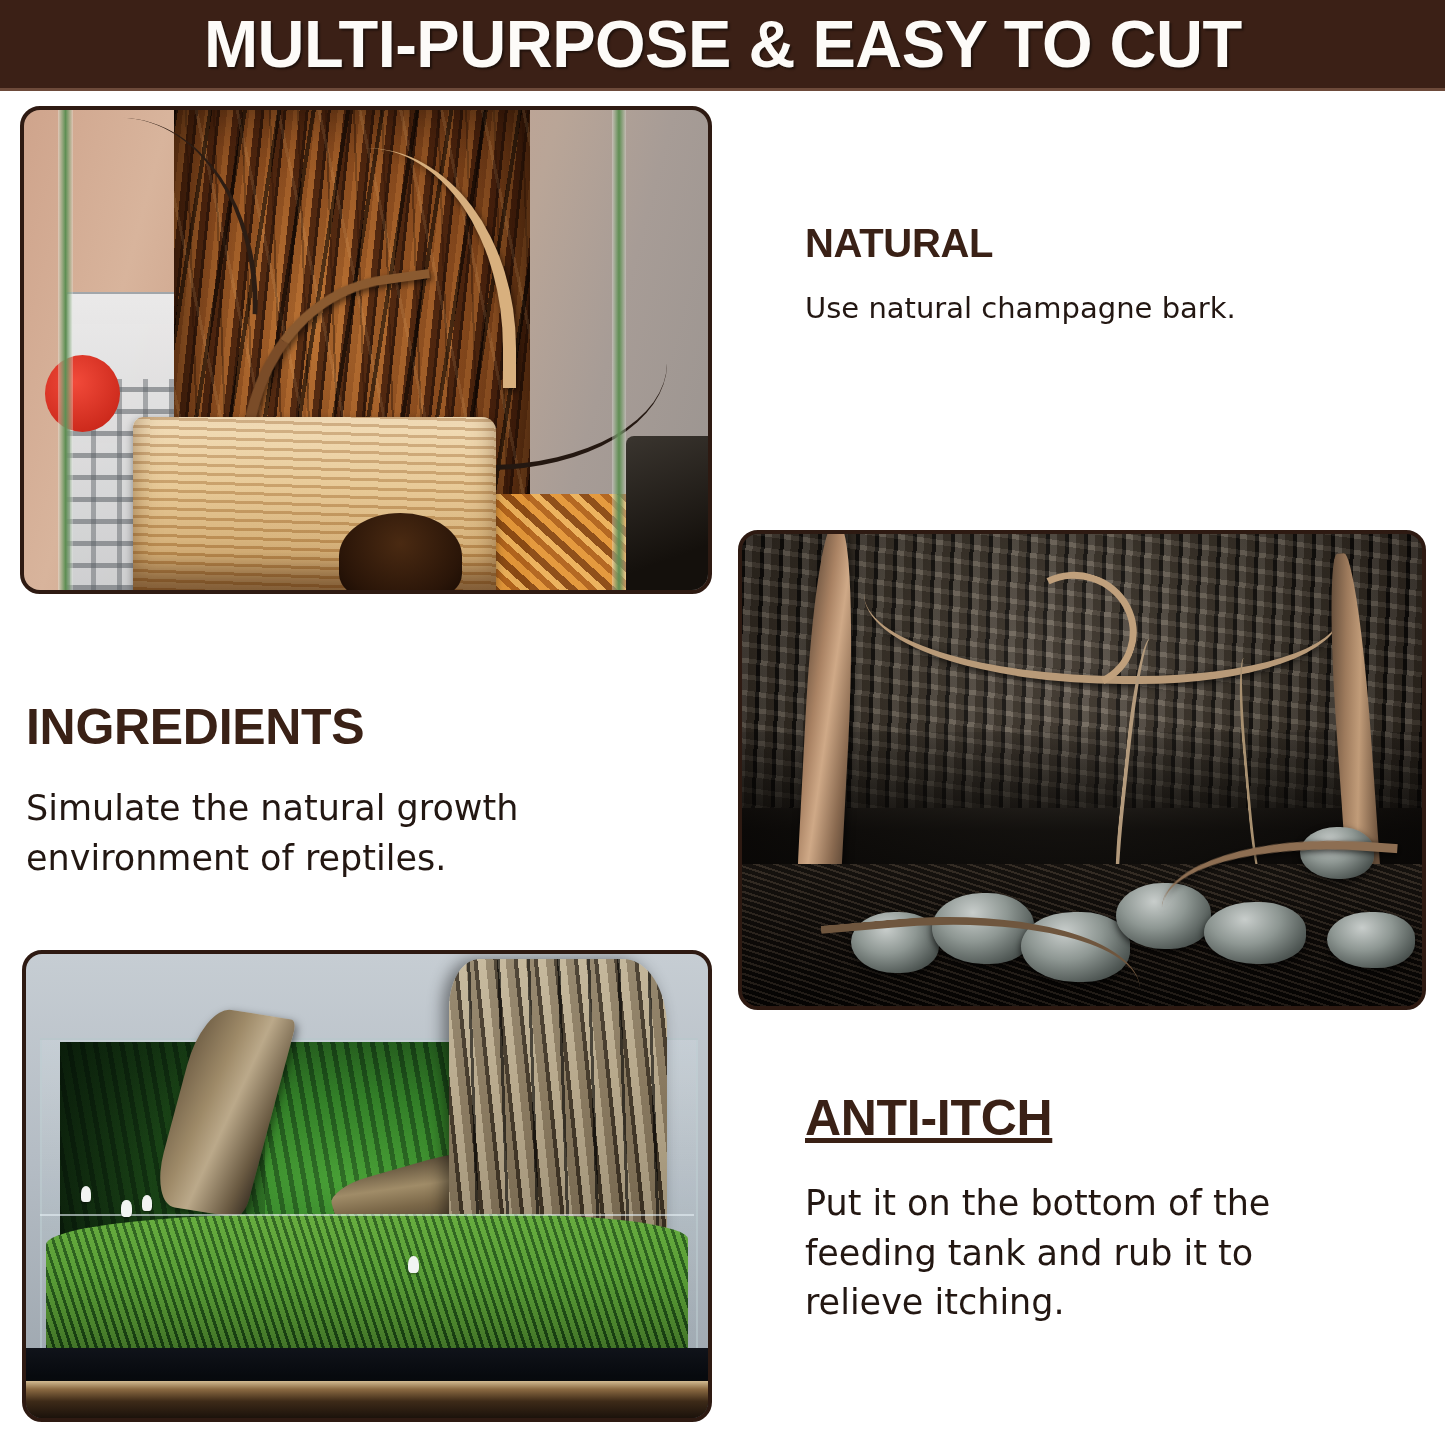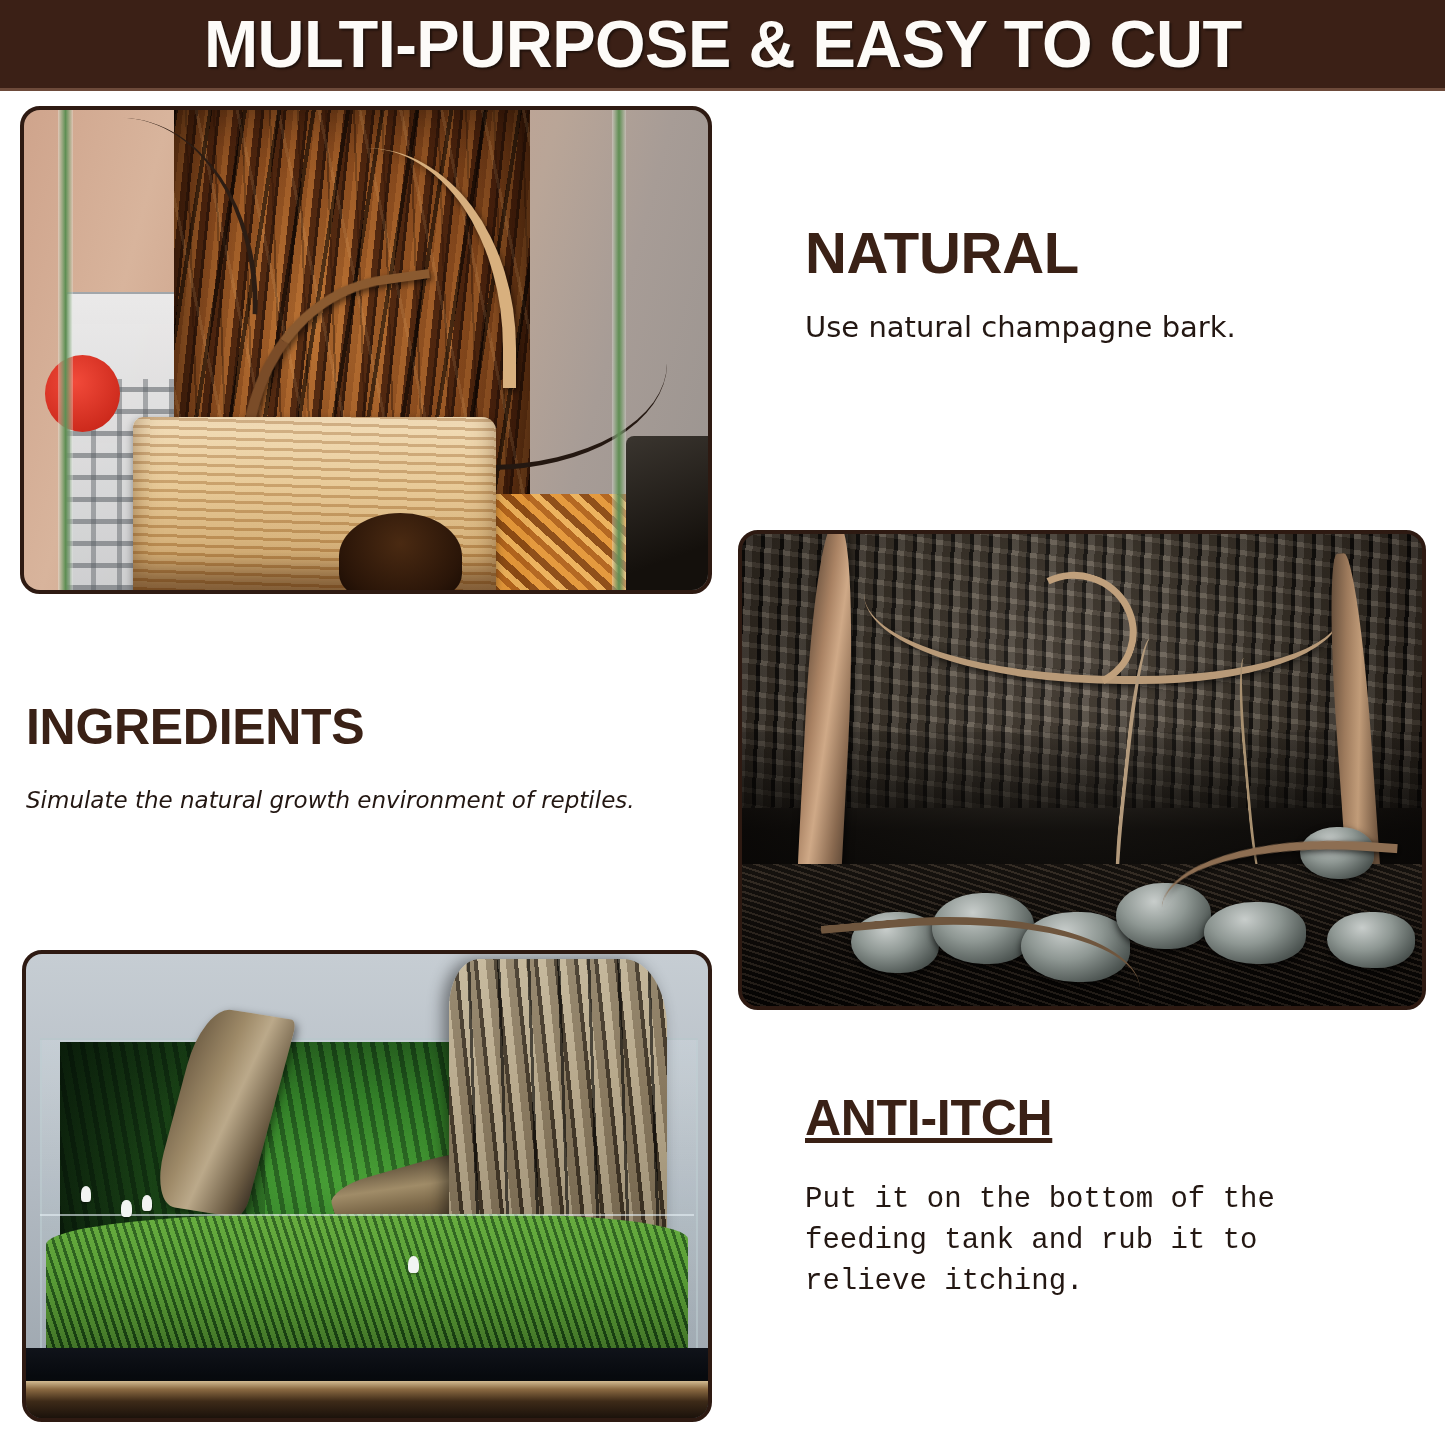--- a/index.html
+++ b/index.html
@@ -350,30 +350,30 @@
   }
   .body-text {
     font-family: "DejaVu Sans", sans-serif;
     font-weight: 400;
     color: #231712;
     line-height: 1.42;
     margin: 0;
   }
 
   #block-natural-ingredients { left: 805px; top: 222px; width: 600px; }
-  #block-natural-ingredients .heading { font-size: 58px; }
+  #block-natural-ingredients .heading { font-size: 40px; }
   #block-natural-ingredients .body-text { font-size: 29px; margin-top: 24px; }
 
   #block-simulated-growth { left: 26px; top: 648px; width: 690px; }
   #block-simulated-growth .heading { font-size: 50px; }
-  #block-simulated-growth .body-text { font-size: 23px; margin-top: 30px; font-style: italic; }
+  #block-simulated-growth .body-text { font-size: 35px; margin-top: 30px; }
 
   #block-anti-itch { left: 805px; top: 1092px; width: 540px; }
   #block-anti-itch .heading { font-size: 50px; text-decoration: underline; }
-  #block-anti-itch .body-text { font-size: 29px; margin-top: 34px; font-family: Liberation Mono, monospace; }
+  #block-anti-itch .body-text { font-size: 35px; margin-top: 34px; }
 </style>
 </head>
 <body>
 
 <div class="banner">
   <div class="banner-title">MULTI-PURPOSE &amp; EASY TO CUT</div>
 </div>
 <div class="banner-underline"></div>
 
 <div class="panel" id="panel-terrarium-branch">

